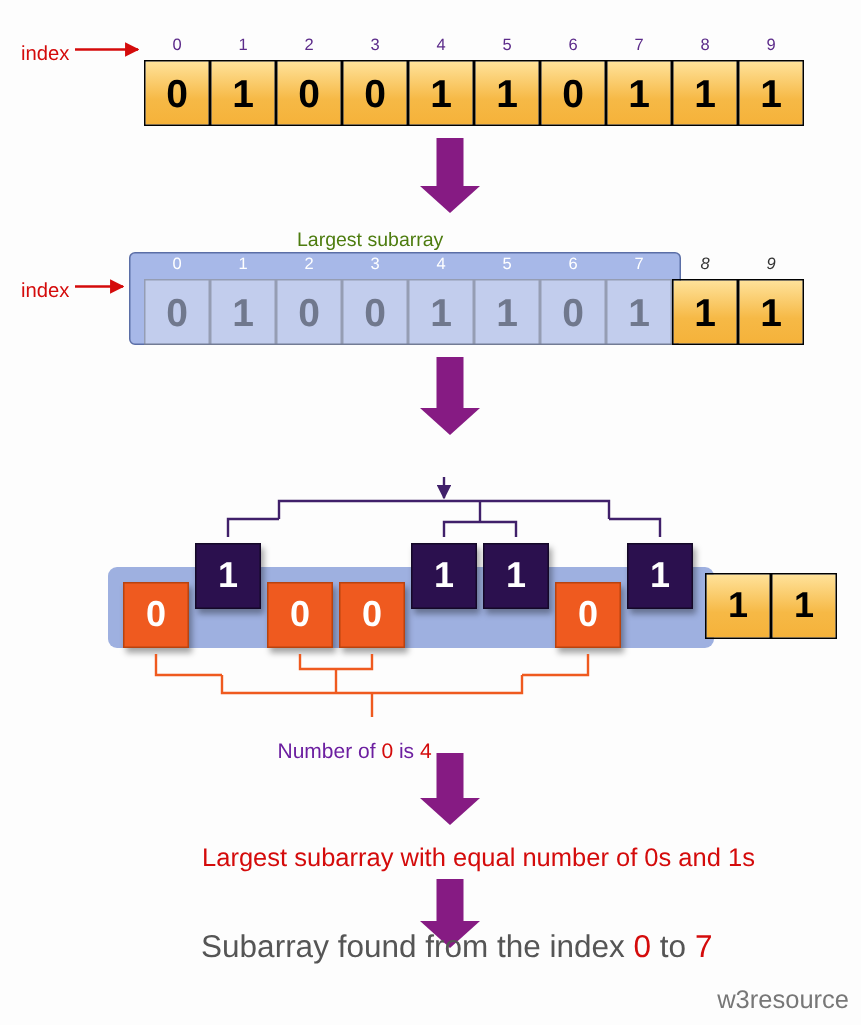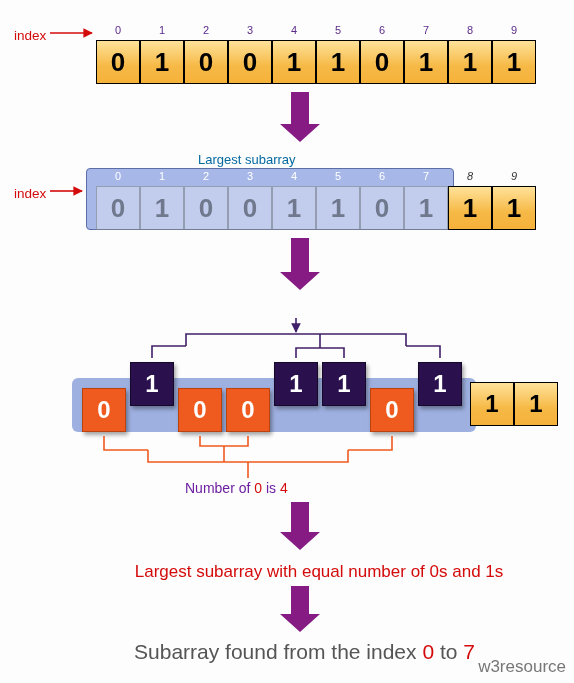--- a/index.html
+++ b/index.html
@@ -51,21 +51,21 @@
   
   .subarray-bg {
     position: absolute;
     background: #a7b8e8;
     border: 1px solid #5b6ea6;
     border-radius: 4px;
   }
   .sub-label {
     position: absolute;
     font-size: 13px;
-    color: #0369a1;
+    color: #4d7c0f;
   }
   .cell-faded {
     opacity: 0.55;
     border-color: #888;
     background: #d9dff2;
     color: #444;
   }
 
   
   .bg-bar {
@@ -244,37 +244,37 @@
   <div class="piece piece-0" style="left:178px; top:388px;">0</div>
   <div class="piece piece-0" style="left:226px; top:388px;">0</div>
   <div class="piece piece-1" style="left:274px; top:362px;">1</div>
   <div class="piece piece-1" style="left:322px; top:362px;">1</div>
   <div class="piece piece-0" style="left:370px; top:388px;">0</div>
   <div class="piece piece-1" style="left:418px; top:362px;">1</div>
 
   <div class="piece-tail" style="left:470px; top:382px;">1</div>
   <div class="piece-tail" style="left:514px; top:382px;">1</div>
 
-  <div class="count-label" style="left:185px; top:480px;">
+  <div class="count-label" style="left:185px; top:492px;">
     <span>Number of </span><span class="count-num">0</span><span> is </span><span class="count-num">4</span>
   </div>
 
   <div class="big-arrow" style="left:300px; top:502px;">
     <div class="shaft" style="height:30px;"></div>
     <div class="head" style="top:30px;"></div>
   </div>
 
   <div class="summary summary-1" style="top:562px;margin-left:32px;">Largest subarray with equal number of 0s and 1s</div>
 
   <div class="big-arrow" style="left:300px; top:586px;">
     <div class="shaft" style="height:28px;"></div>
     <div class="head" style="top:28px;"></div>
   </div>
 
-  <div class="summary summary-2" style="top:640px;padding-left:35px;">
+  <div class="summary summary-2" style="top:620px;padding-left:35px;">
     <span>Subarray found from the index </span><span class="n">0</span><span> to </span><span class="n">7</span>
   </div>
 
   <div class="watermark">w3resource</div>
 
   <svg class="overlay">
     <defs>
       <marker id="arr-red" viewBox="0 0 10 10" refX="9" refY="5" markerWidth="6" markerHeight="6" orient="auto-start-reverse">
         <path d="M0 0 L10 5 L0 10 z" fill="#d40b0b"></path>
       </marker>

